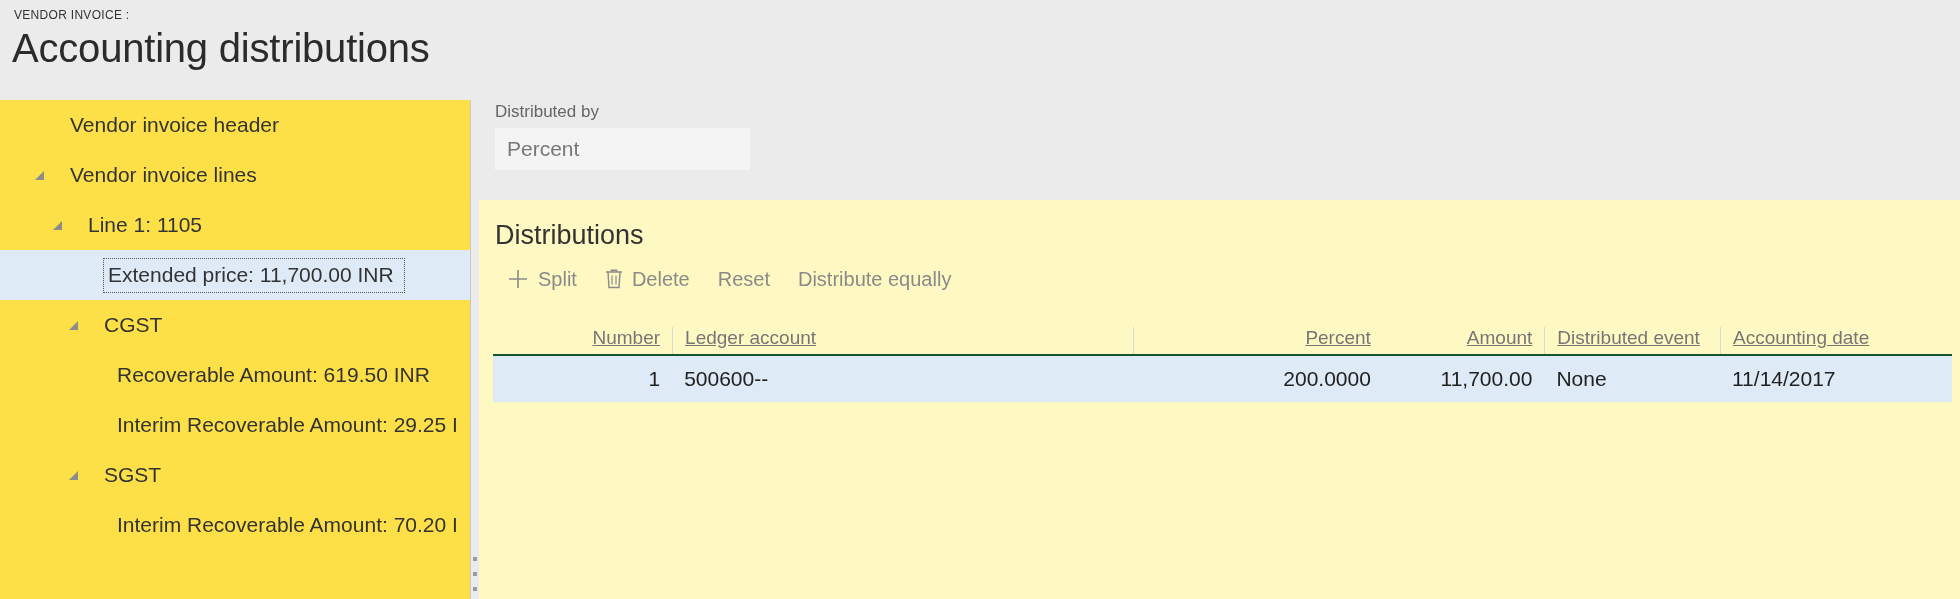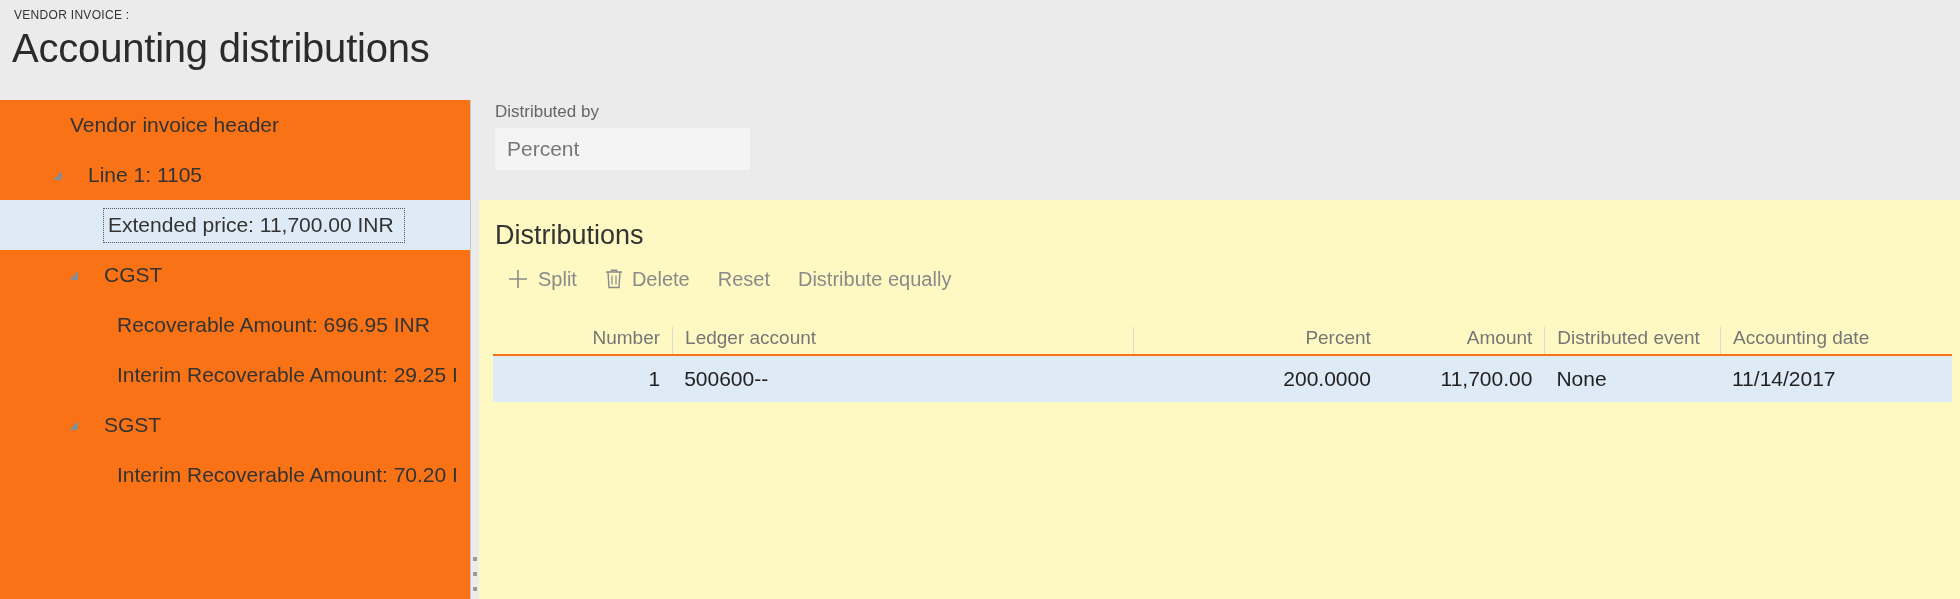--- a/index.html
+++ b/index.html
@@ -21,21 +21,21 @@
   .page-title {
     position: absolute; left: 12px; top: 26px;
     font-size: 40px; font-weight: 300; color: #2b2b2b;
     letter-spacing: -0.2px;
   }
 
   
   .tree-panel {
     position: absolute; left: 0; top: 100px;
     width: 470px; height: 499px;
-    background: #f97316;
+    background: #fde047;
   }
   .tree-row {
     position: relative;
     height: 50px;
     display: flex; align-items: center;
     font-size: 21px; color: #333;
     white-space: nowrap;
     overflow: hidden;
   }
   .tree-row.selected { background: #deeaf6; }
@@ -122,21 +122,22 @@
   }
   .tb-ico { display: inline-flex; align-items: center; margin-right: 9px; }
   .tb-ico svg { display: block; }
 
   
   .table { position: absolute; left: 14px; top: 122px; right: 8px; }
   .thead {
     display: flex; align-items: flex-end;
     height: 34px;
     font-size: 19px; color: #767676;
-    border-bottom: 2px solid #f97316;
+    border-bottom: 2px solid #14532d;
+    text-decoration: underline;
   }
   .thead .cell { padding-bottom: 5px; }
   .trow {
     display: flex; align-items: center;
     height: 46px;
     background: #deeaf6;
     font-size: 21px; color: #222;
   }
   .cell { position: relative; padding: 0 12px; white-space: nowrap; overflow: hidden; }
   .c-number { width: 200px; text-align: right; }
@@ -153,41 +154,49 @@
 
 <div class="page">
 
   <div class="breadcrumb">VENDOR INVOICE :</div>
   <div class="page-title">Accounting distributions</div>
 
   <div class="tree-panel" id="tree">
       <div class="tree-row lvl1">
         <span class="tree-label">Vendor invoice header</span>
       </div>
+      <div class="tree-row lvl1">
+        <span class="arrow">
+          <svg width="14" height="14" viewBox="0 0 14 14">
+            <path d="M12 3 L12 12 L3 12 Z" fill="#8c8c8c"></path>
+          </svg>
+        </span>
+        <span class="tree-label">Vendor invoice lines</span>
+      </div>
       <div class="tree-row lvl2">
         <span class="arrow">
           <svg width="14" height="14" viewBox="0 0 14 14">
             <path d="M12 3 L12 12 L3 12 Z" fill="#8c8c8c"></path>
           </svg>
         </span>
         <span class="tree-label">Line 1: 1105</span>
       </div>
       <div class="tree-row lvl3 selected">
         <span class="tree-label focus">Extended price: 11,700.00 INR</span>
       </div>
       <div class="tree-row lvl3">
         <span class="arrow">
           <svg width="14" height="14" viewBox="0 0 14 14">
             <path d="M12 3 L12 12 L3 12 Z" fill="#8c8c8c"></path>
           </svg>
         </span>
         <span class="tree-label">CGST</span>
       </div>
       <div class="tree-row lvl4">
-        <span class="tree-label">Recoverable Amount: 696.95 INR</span>
+        <span class="tree-label">Recoverable Amount: 619.50 INR</span>
       </div>
       <div class="tree-row lvl4">
         <span class="tree-label">Interim Recoverable Amount: 29.25 I</span>
       </div>
       <div class="tree-row lvl3">
         <span class="arrow">
           <svg width="14" height="14" viewBox="0 0 14 14">
             <path d="M12 3 L12 12 L3 12 Z" fill="#8c8c8c"></path>
           </svg>
         </span>

